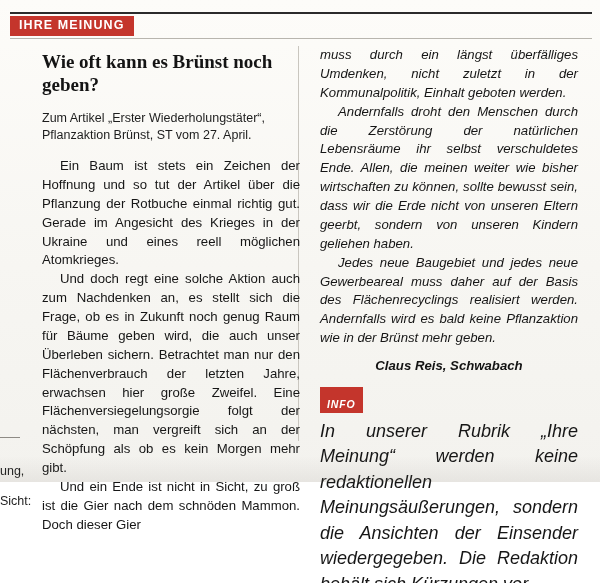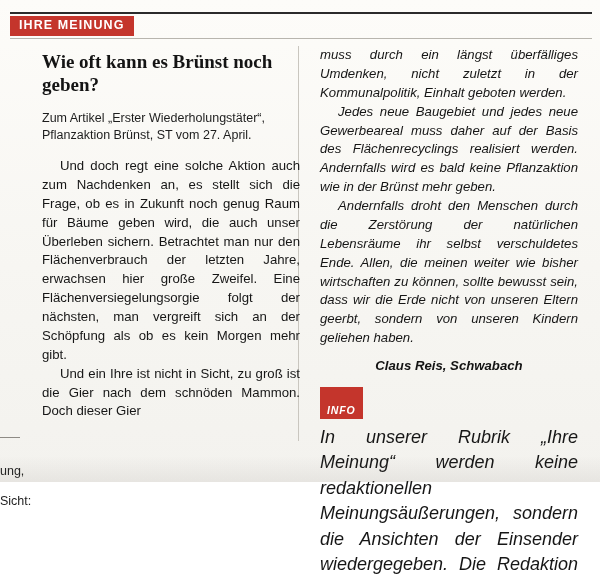--- a/index.html
+++ b/index.html
@@ -132,21 +132,21 @@
   }
 
   .info-flag {
     display: inline-block;
     background: #c4352c;
     color: #ffffff;
     font-family: "Liberation Sans", sans-serif;
     font-weight: bold;
     font-size: 10.5px;
     letter-spacing: 0.9px;
-    padding: 18px 7px 3px 7px;
+    padding: 12px 7px 3px 7px;
     line-height: 1;
     margin-top: 14px;
   }
 
   .info-text {
     font-family: "Liberation Sans", sans-serif;
     font-size: 18px;
     line-height: 1.42;
     text-align: justify;
     margin-top: 6px;
@@ -199,30 +199,31 @@
   <div class="col-divider"></div>
 
   <div class="columns">
 
     <div class="col col-left">
       <h1 class="headline">Wie oft kann es Brünst noch geben?</h1>
 
       <div class="standfirst">Zum Artikel „Erster Wiederholungstäter“, Pflanzaktion Brünst, ST vom 27. April.</div>
 
       <div class="body-text gap-top">
+        <p class="first">Ein Baum ist stets ein Zeichen der Hoffnung und so tut der Artikel über die Pflanzung der Rotbuche einmal richtig gut. Gerade im Angesicht des Krieges in der Ukraine und eines reell möglichen Atomkrieges.</p>
         <p>Und doch regt eine solche Aktion auch zum Nachdenken an, es stellt sich die Frage, ob es in Zukunft noch genug Raum für Bäume geben wird, die auch unser Überleben sichern. Betrachtet man nur den Flächenverbrauch der letzten Jahre, erwachsen hier große Zweifel. Eine Flächenversiegelungsorgie folgt der nächsten, man vergreift sich an der Schöpfung als ob es kein Morgen mehr gibt.</p>
-        <p>Und ein Ihre ist nicht in Sicht, zu groß ist die Gier nach dem schnöden Mammon. Doch dieser Gier</p>
+        <p>Und ein Ende ist nicht in Sicht, zu groß ist die Gier nach dem schnöden Mammon. Doch dieser Gier</p>
       </div>
     </div>
 
     <div class="col col-right">
       <div class="body-text">
         <p style="text-indent:0">muss durch ein längst überfälliges Umdenken, nicht zuletzt in der Kommunalpolitik, Einhalt geboten werden.</p>
+        <p>Andernfalls droht den Menschen durch die Zerstörung der natürlichen Lebensräume ihr selbst verschuldetes Ende. Allen, die meinen weiter wie bisher wirtschaften zu können, sollte bewusst sein, dass wir die Erde nicht von unseren Eltern geerbt, sondern von unseren Kindern geliehen haben.</p>
         <p>Jedes neue Baugebiet und jedes neue Gewerbeareal muss daher auf der Basis des Flächenrecyclings realisiert werden. Andernfalls wird es bald keine Pflanzaktion wie in der Brünst mehr geben.</p>
-        <p>Andernfalls droht den Menschen durch die Zerstörung der natürlichen Lebensräume ihr selbst verschuldetes Ende. Allen, die meinen weiter wie bisher wirtschaften zu können, sollte bewusst sein, dass wir die Erde nicht von unseren Eltern geerbt, sondern von unseren Kindern geliehen haben.</p>
       </div>
 
       <div class="byline">Claus Reis, Schwabach</div>
 
       <div class="info-flag">INFO</div>
 
       <div class="info-text">In unserer Rubrik „Ihre Meinung“ werden keine redaktionellen Meinungsäußerungen, sondern die Ansichten der Einsender wiedergegeben. Die Redaktion behält sich Kürzungen vor.</div>
     </div>
 
   </div>

